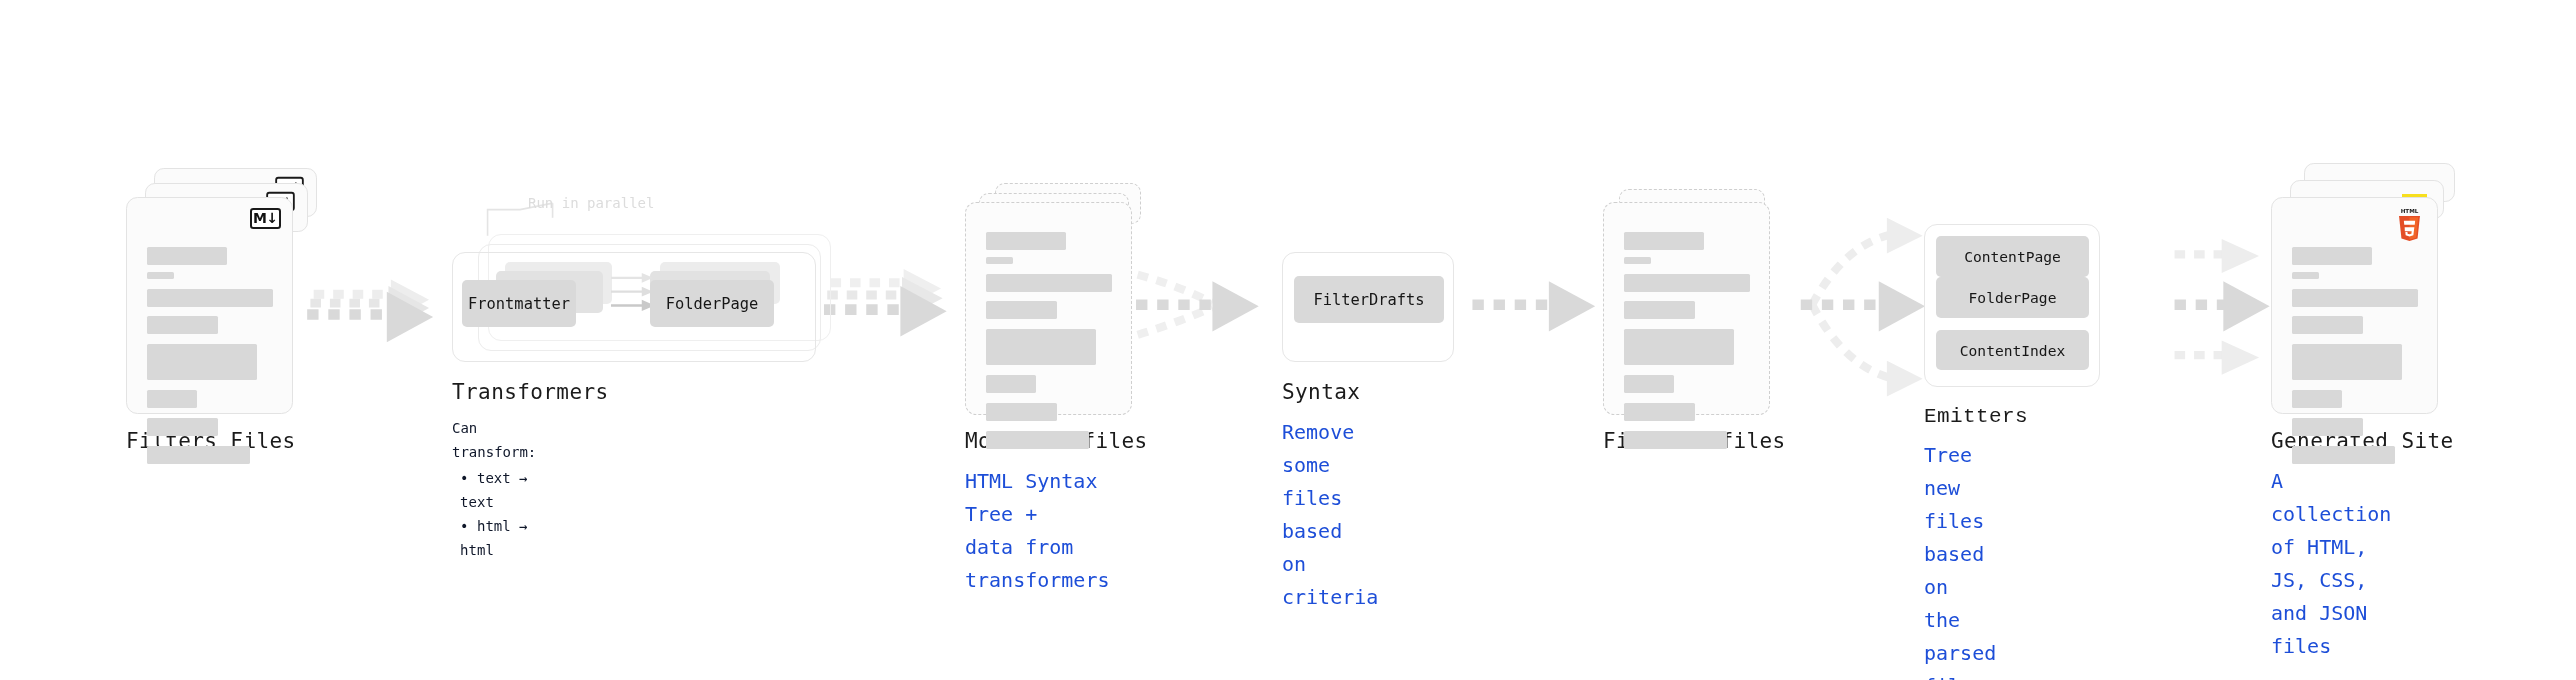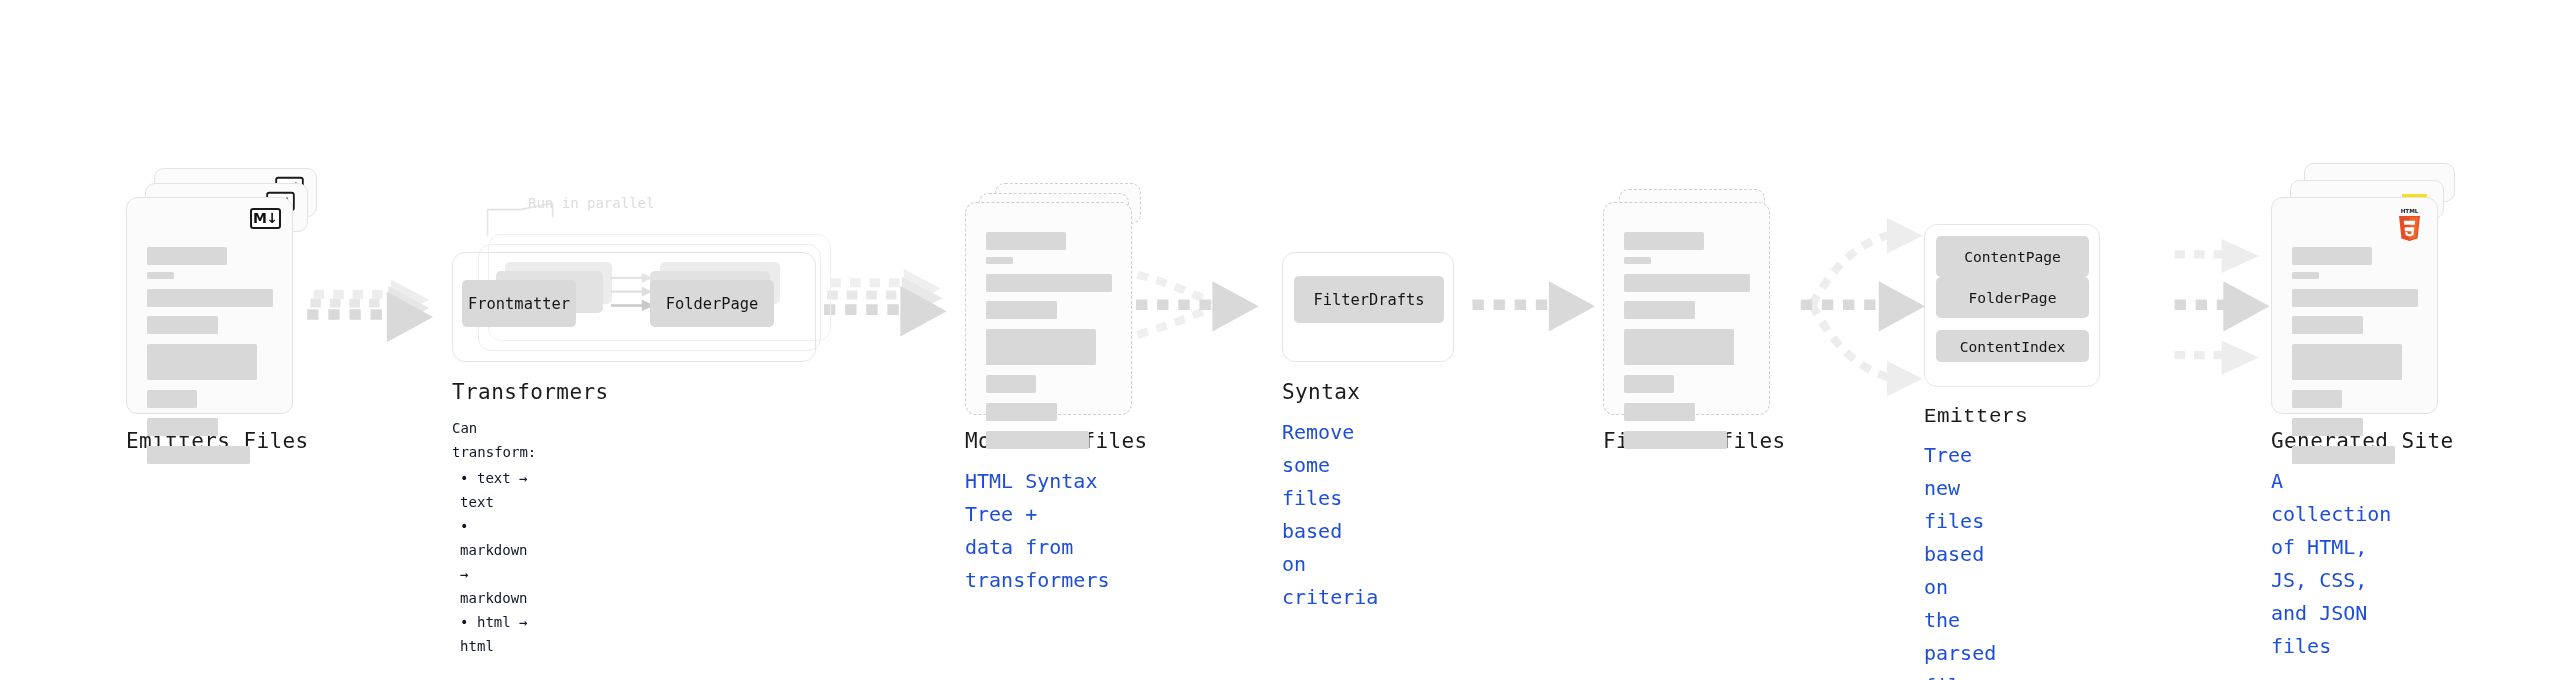--- a/index.html
+++ b/index.html
@@ -169,21 +169,21 @@
         <div class="line" style="width:64%;"></div>
         <div class="line h10" style="width:22%; margin-top:-3.3px;"></div>
         <div class="line" style="width:100%;"></div>
         <div class="line" style="width:57%;"></div>
         <div class="line" style="width:88%; height:36px;"></div>
         <div class="line" style="width:40%;"></div>
         <div class="line" style="width:57%;"></div>
         <div class="line" style="width:82%;"></div>
       </div>
     </div>
-    <div class="title" style="left:126px; top:429px;">Emitters Files</div>
+    <div class="title" style="left:126px; top:429px;">Filters Files</div>
   </div>
 
   <div class="node">
     <div class="parallel-label" style="left:528px; top:195px;">Run in parallel</div>
 
     <div class="container-box" style="left:488px; top:234px; width:343px; height:107px; border-color:#efefef;"></div>
     <div class="container-box" style="left:478px; top:244px; width:343px; height:107px; border-color:#ececec;"></div>
     <div class="container-box" style="left:452px; top:252px; width:364px; height:110px;"></div>
 
     <div class="pill ghost2" style="left:505px; top:262px; width:107px; height:42px;"></div>
@@ -201,21 +201,20 @@
     </svg>
 
     <div class="pill" style="left:462px; top:280px; width:114px; height:47px;">Frontmatter</div>
     <div class="pill" style="left:650px; top:280px; width:124px; height:47px;">FolderPage</div>
 
     <div class="title" style="left:452px; top:380px;">Transformers</div>
 
     <div class="bullets" style="left:452px; top:416px;">
       <div class="b-head">Can transform:</div>
       <div class="b-item">• text → text</div>
-      <div class="b-item">• markdown → markdown</div>
       <div class="b-item">• html → html</div>
     </div>
   </div>
 
   <div class="node">
     <div class="doc dashed" style="left:995px; top:183px; width:146px; height:41px; border-radius:9.8px; z-index:1;"></div>
     <div class="doc dashed" style="left:979px; top:193px; width:150px; height:41px; border-radius:9.8px; z-index:2;"></div>
     <div class="doc dashed" style="left:965px; top:202px; width:167px; height:213px; z-index:3;">
       <div class="doc-lines" style="top:29px;">
         <div class="line" style="width:64%;"></div>
@@ -255,21 +254,21 @@
         <div class="line" style="width:82%;"></div>
       </div>
     </div>
     <div class="title" style="left:1603px; top:429px;">Filtered files</div>
   </div>
 
   <div class="node">
     <div class="container-box" style="left:1924px; top:224px; width:176px; height:163px;"></div>
     <div class="pill" style="left:1936px; top:236px; width:153px; height:41px; font-size:14.6px;">ContentPage</div>
     <div class="pill" style="left:1936px; top:277px; width:153px; height:41px; font-size:14.6px;">FolderPage</div>
-    <div class="pill" style="left:1936px; top:330px; width:153px; height:32px; font-size:14.6px;">ContentIndex</div>
+    <div class="pill" style="left:1936px; top:330px; width:153px; height:40px; font-size:14.6px;">ContentIndex</div>
     <div class="title" style="left:1924px; top:405px;font-family:Liberation Mono, monospace;">Emitters</div>
     <div class="subtitle" style="left:1924px; top:439px;">Tree new files based on
 the parsed files</div>
   </div>
 
   <div class="node">
 
     <div class="doc" style="left:2304px; top:163px; width:151px; height:39px; border-radius:9.8px; z-index:1;">
       <div class="css-badge" style="right:14.6px; top:11.4px;">
         <svg viewBox="0 0 26 12" width="21" height="9.8">

